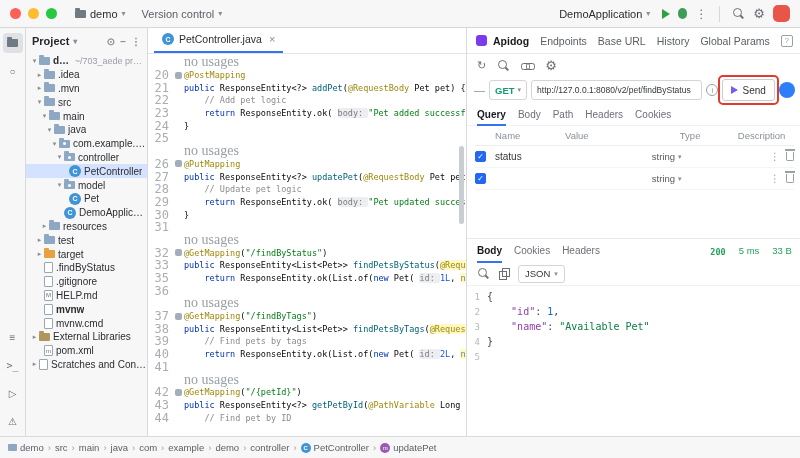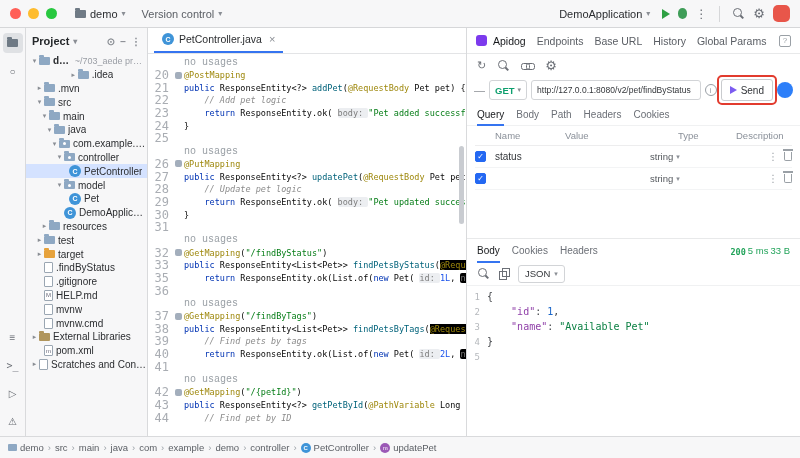--- a/index.html
+++ b/index.html
@@ -59,30 +59,30 @@
 .etab{display:flex;align-items:center;gap:5px;height:26px;padding:0 8px;border-bottom:2px solid #3574f0;font-size:10.5px;color:#2b2d30}
 .cicon{width:12px;height:12px;border-radius:50%;background:#3f94d8;color:#fff;font-size:7px;font-weight:bold;display:flex;align-items:center;justify-content:center}
 .xclose{color:#8a8e94;font-size:11px;margin-left:2px}
 .code{flex:1;position:relative;overflow:hidden;font-family:"DejaVu Sans Mono",monospace;font-size:8.5px;padding-top:2px}
 .cl{height:12.7px;display:flex;align-items:center}
 .ln{width:24px;flex:none;text-align:right;color:#a9adb3;font-size:12px;padding-right:3px}
 .gic{width:12px;flex:none;display:flex;justify-content:center}
 .gdot{width:7px;height:7px;border-radius:2px;background:#a3aebc}
 .ct{white-space:pre}
 .tk-p{color:#0a0a0a}.tk-k{color:#0033b3}.tk-a{color:#9e880d}.tk-s{color:#067d17}
-.tk-c{color:#8c8c8c;font-style:italic}.tk-m{color:#00627a}.tk-n{color:#1750eb}
+.tk-c{color:#8c8c8c;}.tk-m{color:#00627a}.tk-n{color:#1750eb}
 .tk-h{color:#7d7d7d;background:#eceef1;border-radius:2px}
-.tk-u{color:#9aa0a6;font-size:10px;font-family:Liberation Mono, monospace}
-.tk-hl{background:#000000}
+.tk-u{color:#9aa0a6;font-size:14px;font-family:Liberation Serif, serif}
+.tk-hl{background:#fef9c3}
 .sb{position:absolute;right:2px;top:92px;width:5px;height:78px;background:#c9ccd1;border-radius:3px}
 
 .apidog{flex:1;display:flex;flex-direction:column;background:#fff;border-left:1px solid #d9dadc;min-height:0}
 .ap-tabs{height:26px;flex:none;display:flex;align-items:center;gap:11px;padding:0 9px;border-bottom:1px solid #e8e9ea;color:#5a5e64;font-size:10.5px}
 .tabitem{white-space:nowrap}
-.tabitem.on{color:#17191c;font-weight:normal}
+.tabitem.on{color:#17191c;font-weight:bold}
 .aplogo{width:11px;height:11px;border-radius:3px;background:#7c3aed;margin-right:-5px}
 .panelmenu{margin-left:auto;width:12px;height:12px;border:1px solid #9aa0a6;border-radius:2px;color:#9aa0a6;font-size:8px;display:flex;align-items:center;justify-content:center}
 .ap-toolbar{height:22px;flex:none;display:flex;align-items:center;gap:11px;padding:0 10px;color:#6b6f76}
 .usync{font-size:11px}
 .ilink{position:relative;width:13px;height:9px;display:inline-block}
 .ilink::before,.ilink::after{content:"";position:absolute;width:7px;height:5px;border:1.3px solid #6b6f76;border-radius:2.5px;top:2px}
 .ilink::before{left:0}.ilink::after{left:5px}
 .req{height:28px;flex:none;display:flex;align-items:center;gap:4px;padding:0 7px}
 .dash{color:#8a8e94}
 .method{height:20px;border:1px solid #d2d4d7;border-radius:3px;display:flex;align-items:center;gap:3px;padding:0 5px;font-size:9.5px;font-weight:bold;color:#0e9f6e}
@@ -105,21 +105,21 @@
 .cbx{width:11px;height:11px;border:1px solid #c4c7cb;border-radius:2px;display:flex;align-items:center;justify-content:center;font-size:8px;color:#fff}
 .cbx.on{background:#2468f2;border-color:#2468f2}
 .tptxt{color:#55595e;font-size:9.5px}
 .chev{font-size:7px;color:#8a8e94}
 .imore{color:#9aa0a6;font-size:10px}
 .tdel{position:relative;width:8px;height:9px;border:1px solid #9aa0a6;border-top:none;border-radius:0 0 2px 2px;display:inline-block}
 .tdel::before{content:"";position:absolute;left:-2px;top:-3px;width:10px;height:2px;background:#9aa0a6}
 .flexsp{flex:1}
 .rtabs{height:24px;flex:none;display:flex;align-items:center;gap:12px;padding:0 10px;color:#6b6f76;font-size:10px;border-top:1px solid #e8e9ea}
 .rtabs .tabitem.on{box-shadow:inset 0 -2px 0 #3574f0;height:24px;line-height:24px}
-.rstats{margin-left:auto;display:flex;gap:2px;font-size:9.5px;color:#22a35a}
+.rstats{margin-left:auto;display:flex;gap:13px;font-size:9.5px;color:#22a35a}
 .rstats .code{font-weight:bold}
 .rtools{height:24px;flex:none;display:flex;align-items:center;gap:9px;padding:0 10px;border-bottom:1px solid #f0f1f2;color:#6b6f76}
 .icopy{position:relative;width:10px;height:11px;display:inline-block}
 .icopy::before{content:"";position:absolute;width:6px;height:7px;border:1px solid #6b6f76;left:0;top:3px;background:#fff}
 .icopy::after{content:"";position:absolute;width:6px;height:7px;border:1px solid #6b6f76;left:3px;top:0}
 .jsonsel{height:18px;border:1px solid #d2d4d7;border-radius:3px;display:flex;align-items:center;gap:4px;padding:0 6px;font-size:9.5px;color:#33363a}
 .rbody{height:150px;flex:none;overflow:hidden;font-family:"DejaVu Sans Mono",monospace;font-size:10px;padding-top:3px}
 .jl{height:15px;display:flex;align-items:center}
 .jn{width:20px;flex:none;text-align:right;color:#b5b8bc;font-size:9px;padding-right:7px}
 .jc{white-space:pre}
@@ -194,21 +194,21 @@
           <span>⋮</span>
         </span>
       </div>
       <div class="ptree">
           <div class="trow" style="padding-left: 4px;">
             <span class="twisty">▾</span>
             <span class="ti t-folder"></span>
             <span class="tlbl b">demo</span>
             <span class="tsub">~/703_aede project/java/de</span>
           </div>
-          <div class="trow" style="padding-left: 9px; justify-content: center;">
+          <div class="trow" style="padding-left: 9px;">
             <span class="twisty">▸</span>
             <span class="ti t-folder"></span>
             <span class="tlbl">.idea</span>
           </div>
           <div class="trow" style="padding-left: 9px;">
             <span class="twisty">▸</span>
             <span class="ti t-folder"></span>
             <span class="tlbl">.mvn</span>
           </div>
           <div class="trow" style="padding-left: 9px;">
@@ -279,21 +279,21 @@
           <div class="trow" style="padding-left: 9px;">
             <span class="twisty"></span>
             <span class="ti t-file"></span>
             <span class="tlbl">.gitignore</span>
           </div>
           <div class="trow" style="padding-left: 9px;">
             <span class="twisty"></span>
             <span class="ti t-file-md">M</span>
             <span class="tlbl">HELP.md</span>
           </div>
-          <div class="trow" style="padding-left: 9px;">
+          <div class="trow" style="padding-left: 9px; font-weight: bold;">
             <span class="twisty"></span>
             <span class="ti t-file"></span>
             <span class="tlbl">mvnw</span>
           </div>
           <div class="trow" style="padding-left: 9px;">
             <span class="twisty"></span>
             <span class="ti t-file"></span>
             <span class="tlbl">mvnw.cmd</span>
           </div>
           <div class="trow" style="padding-left: 4px;">

